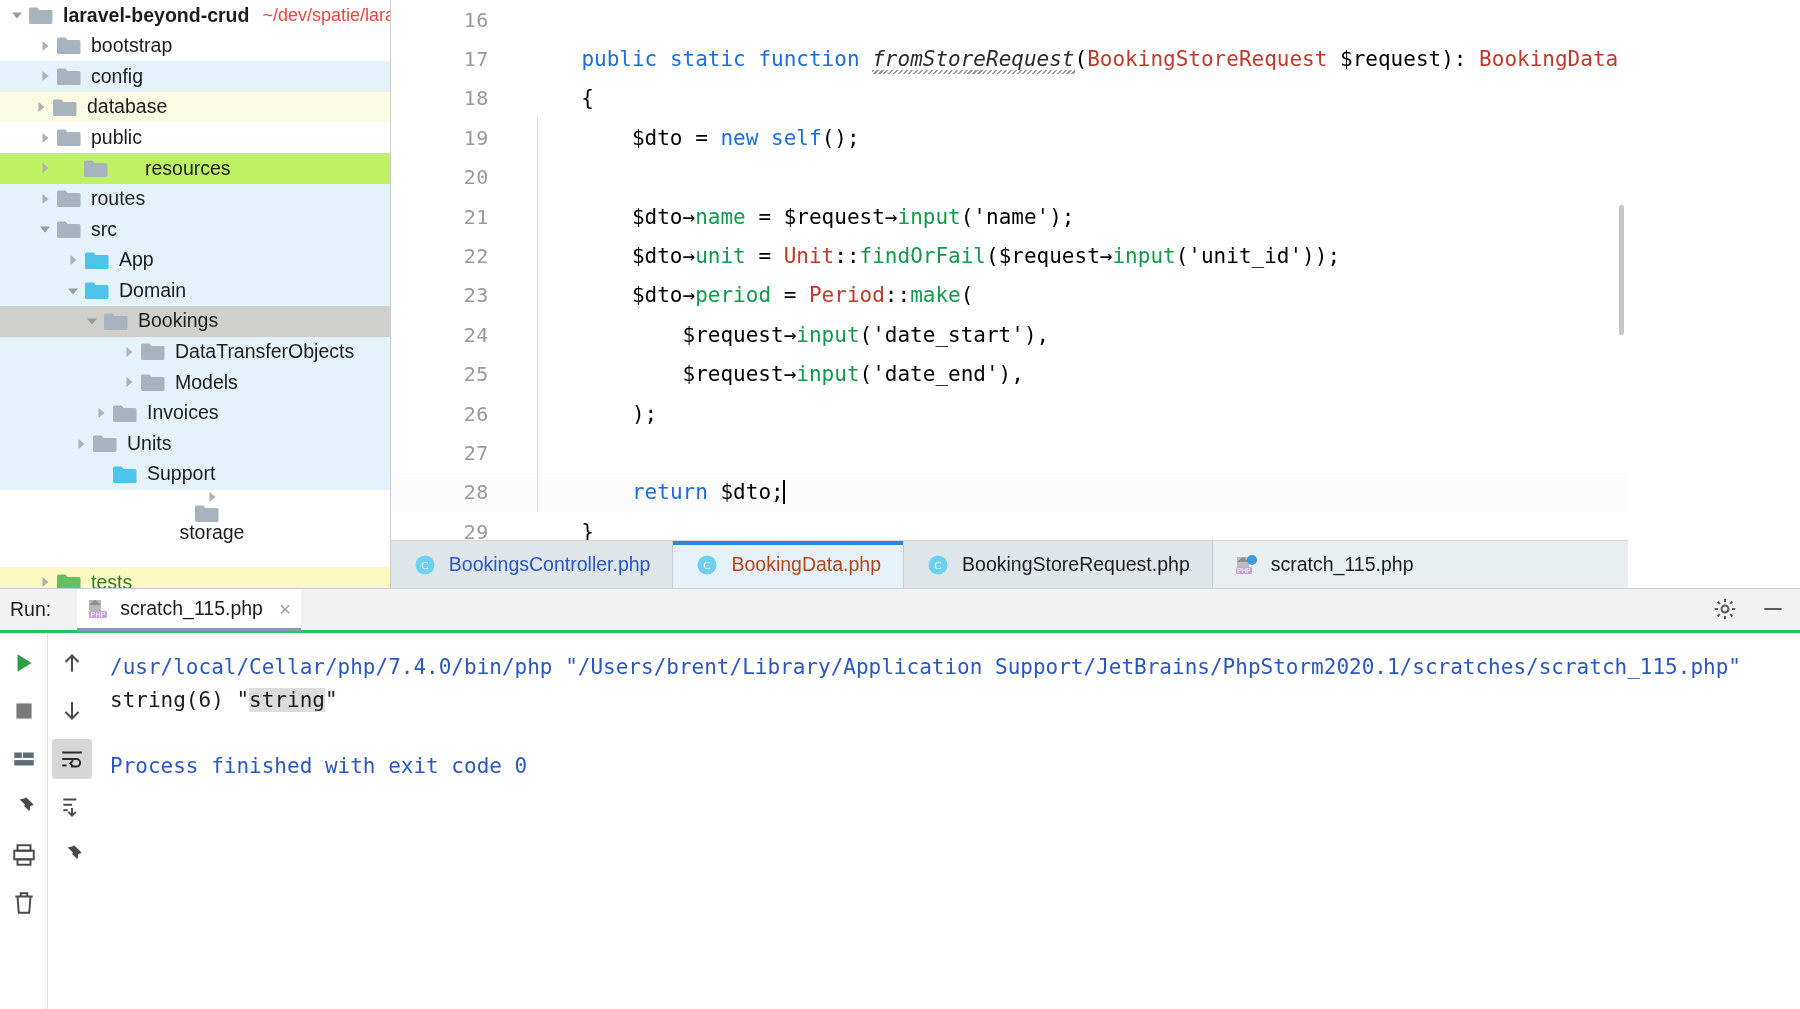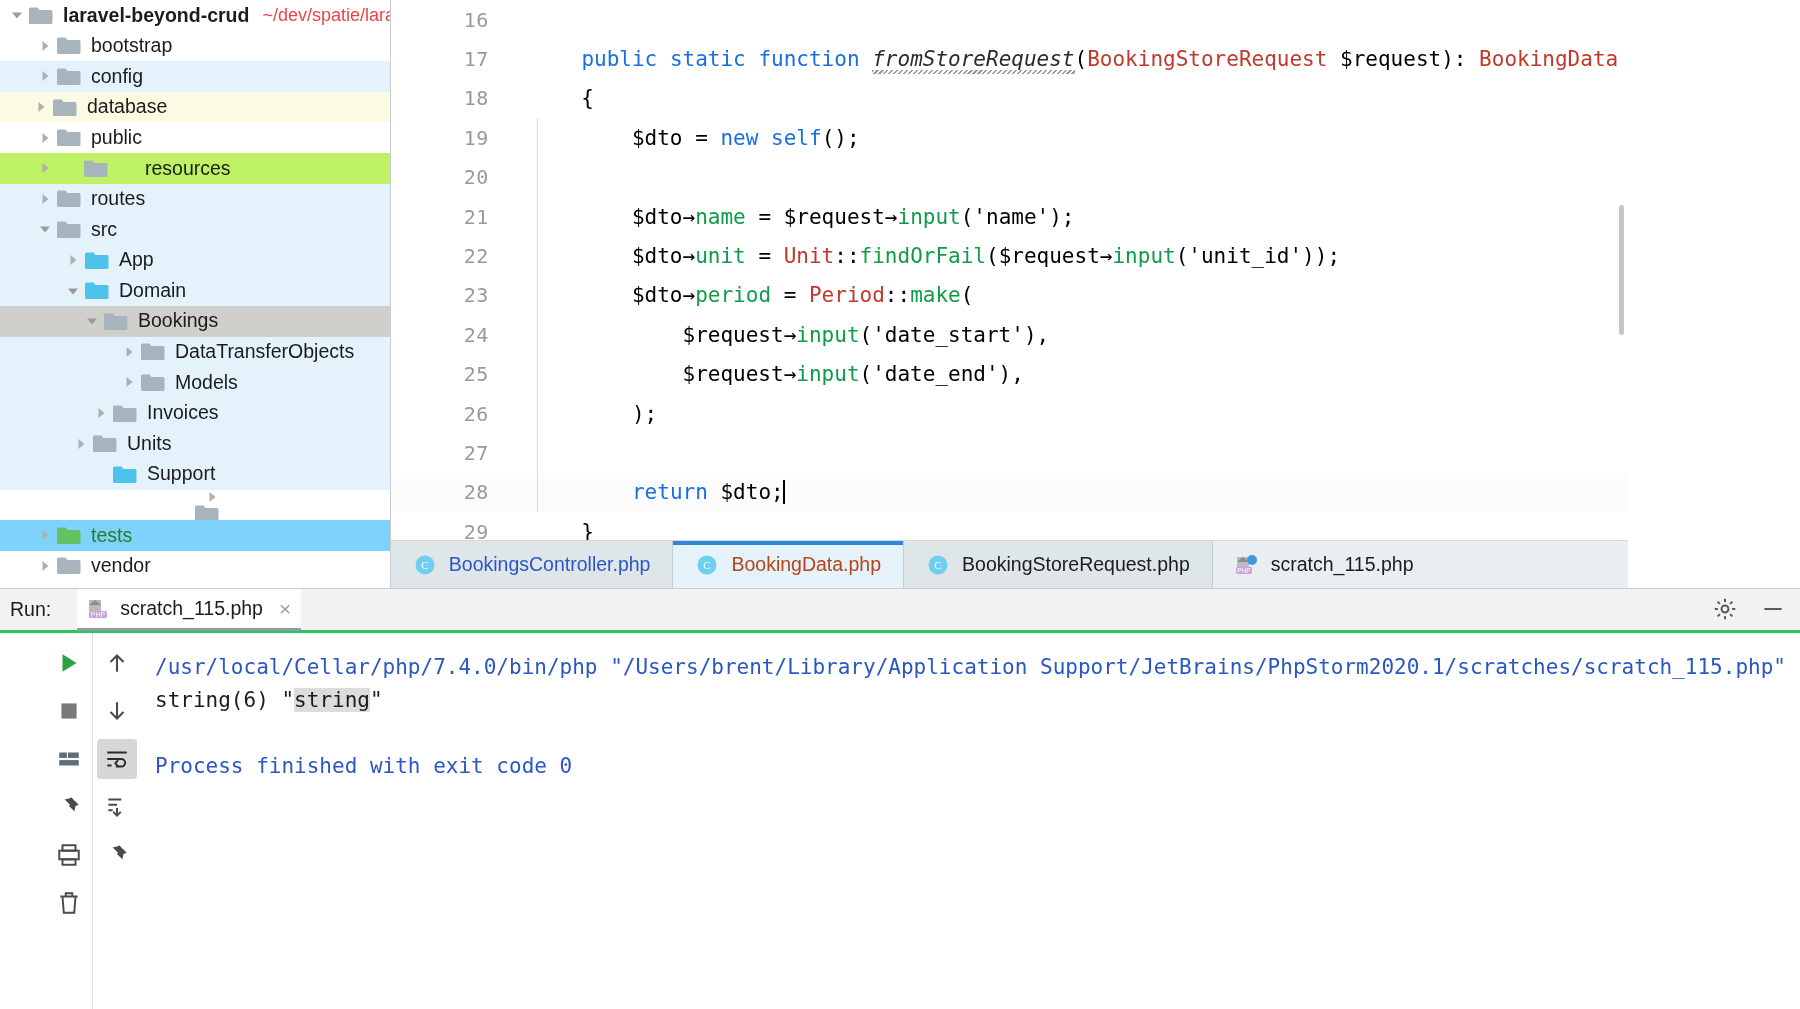--- a/index.html
+++ b/index.html
@@ -50,21 +50,21 @@
     color: #ef4444;
     font-size: 18px;
   }
   .lbl-bold { font-weight: bold; }
 
   
   .bg-white   { background: #ffffff; }
   .bg-blue    { background: #e3f2fb; }
   .bg-yellow  { background: #fbfbe4; }
   .bg-purple  { background: #bef264; gap: 27px; }
-  .bg-green   { background: #7dd3fc; }
+  .bg-green   { background: #fef9c3; margin-top: 47px; }
   .bg-select  { background: #cfcfcb; }
 
   .txt-green { color: #287c28; }
 
   
   .editor-pane {
     position: relative;
     width: 1368px; height: 588px;
     background: #ffffff;
     overflow: hidden;
@@ -170,21 +170,21 @@
     border-bottom: 3px solid #8b9aa8;
     font-size: 19.5px; color: #1c1c1c;
   }
   .run-tab .tabicon { margin-right: 11px; display:flex; align-items:center; }
   .run-tab .close-x { margin-left: 16px; color: #9aa0a6; font-size: 21px; line-height: 1; }
   .run-header-right {
     position: absolute; right: 14px; top: 0; height: 44px;
     display: flex; align-items: center; gap: 22px;
   }
 
-  .run-body { position: relative; display: flex; height: 377px; padding-left: 45px; }
+  .run-body { position: relative; display: flex; height: 377px; }
   .run-toolbar {
     width: 48px; min-width: 48px;
     padding-top: 10px;
     display: flex; flex-direction: column; align-items: center; gap: 8px;
     background: #ffffff;
     border-right: 1px solid #e3e3e3;
   }
   .tb-btn {
     width: 40px; height: 40px;
     display: flex; align-items: center; justify-content: center;

